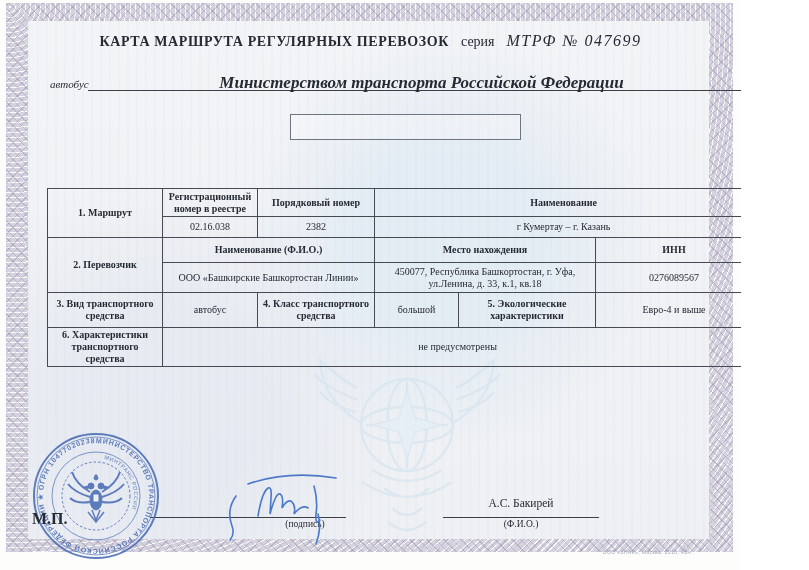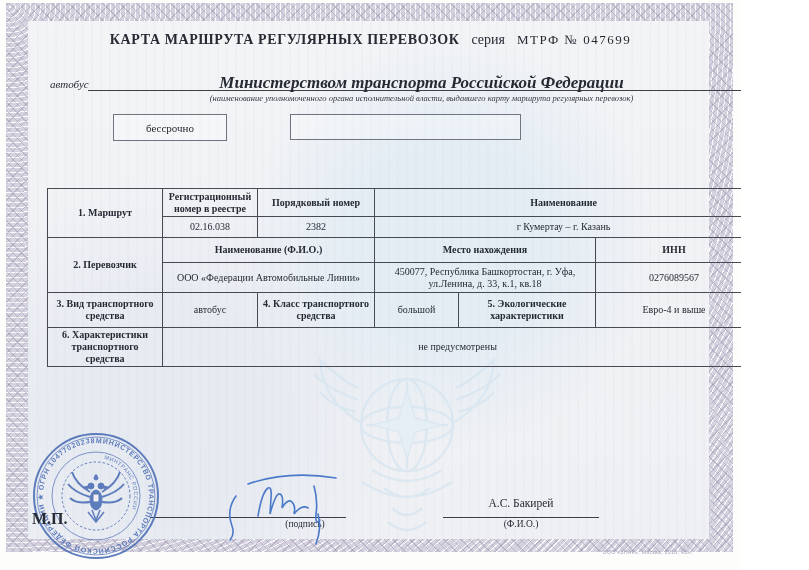--- a/index.html
+++ b/index.html
@@ -32,21 +32,21 @@
     background:repeating-linear-gradient(90deg, rgba(190,198,214,.08) 0 2px, transparent 2px 9px);
   }
   
   .title-row{
     position:absolute;left:0;right:0;top:32px;
     display:flex;justify-content:center;align-items:baseline;gap:12px;
     z-index:3;
   }
   .doc-title{font-weight:bold;font-size:14px;letter-spacing:.6px;}
   .series-label{font-size:14px;}
-  .series-value{font-size:13px;letter-spacing:1.5px;}
+  .series-value{font-size:16px;letter-spacing:1.5px;font-style:italic;}
   
   .issued-label{position:absolute;left:50px;top:78px;font-style:italic;font-size:11px;z-index:3;}
   .issuer-line{
     position:absolute;left:88px;top:60px;width:667px;height:30px;
     border-bottom:1px solid #3c3f48;text-align:center;z-index:3;
   }
   .issuer-name{font-weight:bold;font-style:italic;font-size:17px;display:inline-block;padding-top:13px;}
   .issuer-caption{
     position:absolute;left:88px;top:93px;width:667px;text-align:center;
     font-style:italic;font-size:8.5px;color:#33363f;z-index:3;
@@ -116,25 +116,21 @@
   <div class="title-row">
     <span class="doc-title">КАРТА МАРШРУТА РЕГУЛЯРНЫХ ПЕРЕВОЗОК</span>
     <span class="series-label">серия</span>
     <span class="series-value">МТРФ № 047699</span>
   </div>
 
   <span class="issued-label">автобус</span>
   <div class="issuer-line">
     <span class="issuer-name">Министерством транспорта Российской Федерации</span>
   </div>
-  <div class="issuer-caption">(наименование уполномоченного органа исполнительной власти, выдавшего карту маршрута регулярных перевозок)</div>
-
-  <div class="validity-box">
-    <span>бессрочно</span>
-  </div>
+
   <div class="empty-box"></div>
 
   <table class="main">
     <colgroup>
       <col style="width:115px">
         <col style="width:95px">
         <col style="width:117px">
       <col style="width:84px">
         <col style="width:137px">
         <col style="width:157px">
@@ -151,21 +147,21 @@
         <td>2382</td>
         <td colspan="3">г Кумертау – г. Казань</td>
       </tr>
       <tr style="height:25px">
         <td class="lbl" rowspan="2">2. Перевозчик</td>
         <td class="hdr" colspan="2">Наименование (Ф.И.О.)</td>
         <td class="hdr" colspan="2">Место нахождения</td>
         <td class="hdr">ИНН</td>
       </tr>
       <tr style="height:30px">
-        <td colspan="2">ООО «Федерации Автомобильные Линии»</td>
+        <td colspan="2">ООО «Башкирские Башкортостан Линии»</td>
         <td class="left" colspan="2">450077, Республика Башкортостан, г. Уфа, ул.Ленина, д. 33, к.1, кв.18</td>
         <td>0276089567</td>
       </tr>
       <tr style="height:35px">
         <td class="lbl">3. Вид транспортного средства</td>
         <td>автобус</td>
         <td class="hdr">4. Класс транспортного средства</td>
         <td>большой</td>
         <td class="hdr">5. Экологические характеристики</td>
         <td>Евро-4 и выше</td>

